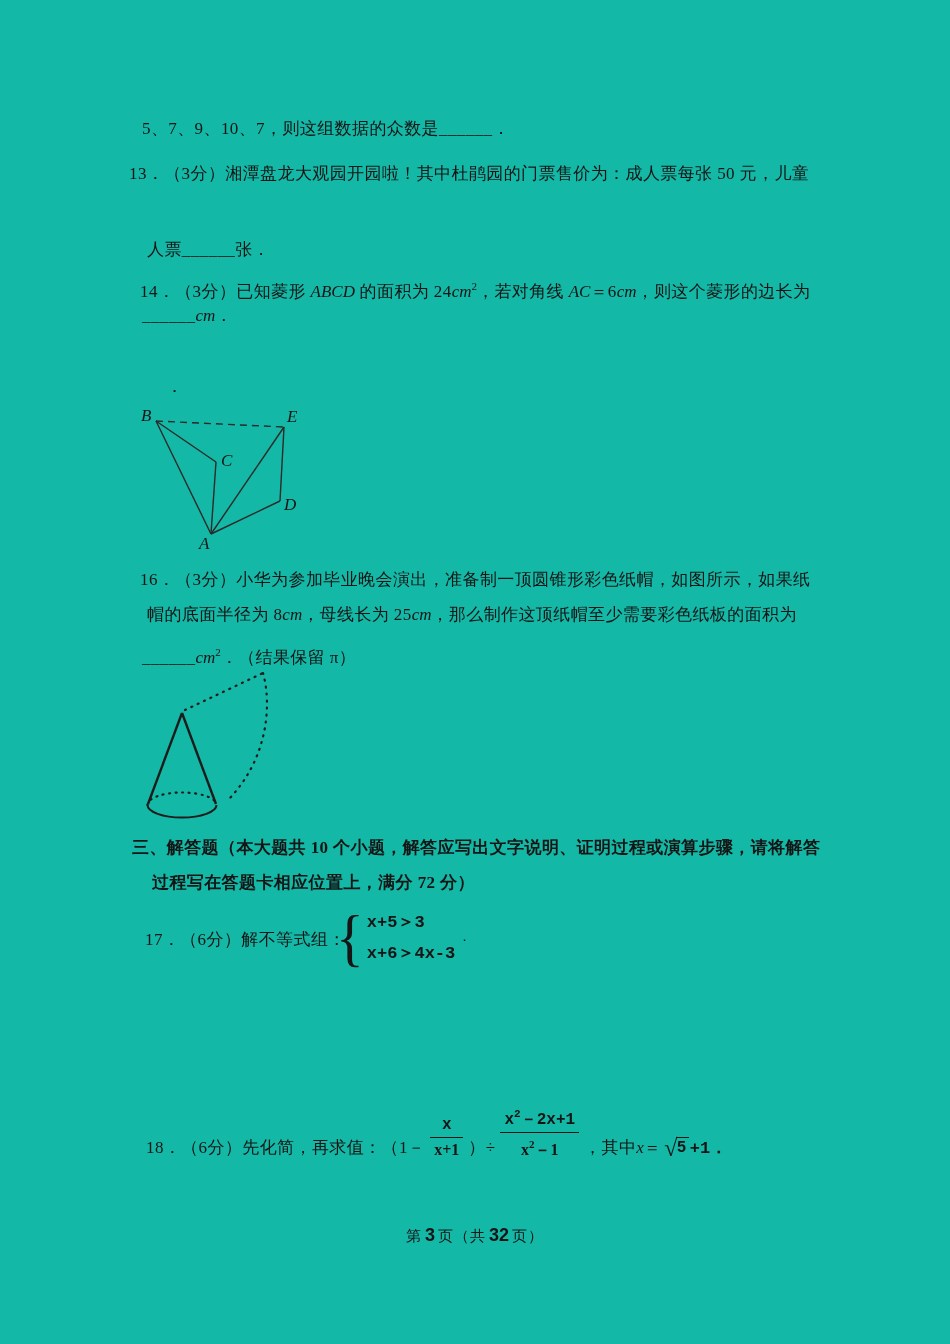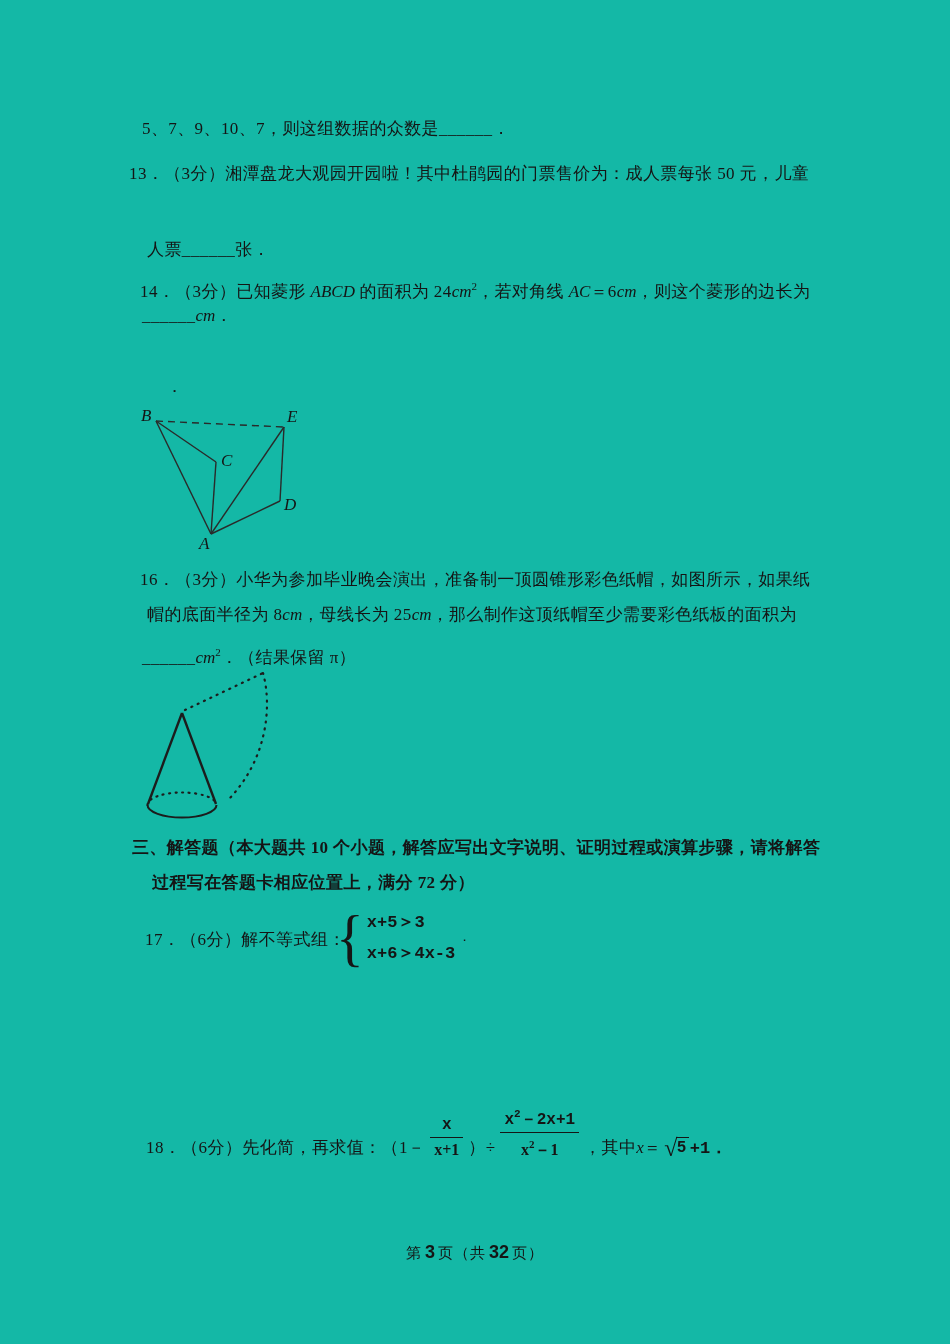--- a/index.html
+++ b/index.html
@@ -51,21 +51,21 @@
   .sqrt-sym{font-size:24px;line-height:22px;font-weight:bold;}
   .sqrt-val{
     border-top:1.8px solid #151515;
     font-family:"Liberation Mono",monospace;font-weight:bold;
     font-size:16px;line-height:19px;padding:1px 2px 0 1px;margin-left:-2px;
   }
   .fig{position:absolute;}
   .fig text{font-family:"Liberation Serif",serif;font-style:italic;font-size:17px;fill:#151515;}
   .footer{
     position:absolute;left:0;right:0;top:1225px;
-    text-align:center;font-size:15px;letter-spacing:1px;margin-top:17px;
+    text-align:center;font-size:15px;letter-spacing:1px;
   }
   .fpg{
     font-family:"Liberation Sans",sans-serif;
     font-size:18px;font-weight:bold;letter-spacing:0;
     padding:0 3px;
   }
 </style>
 </head>
 <body>
 

